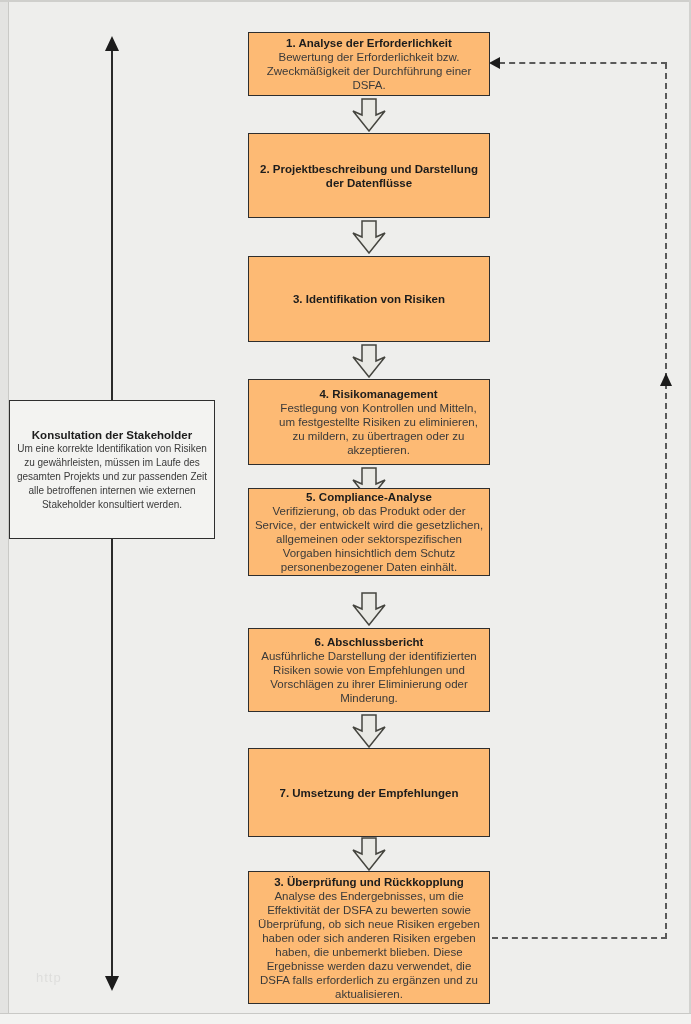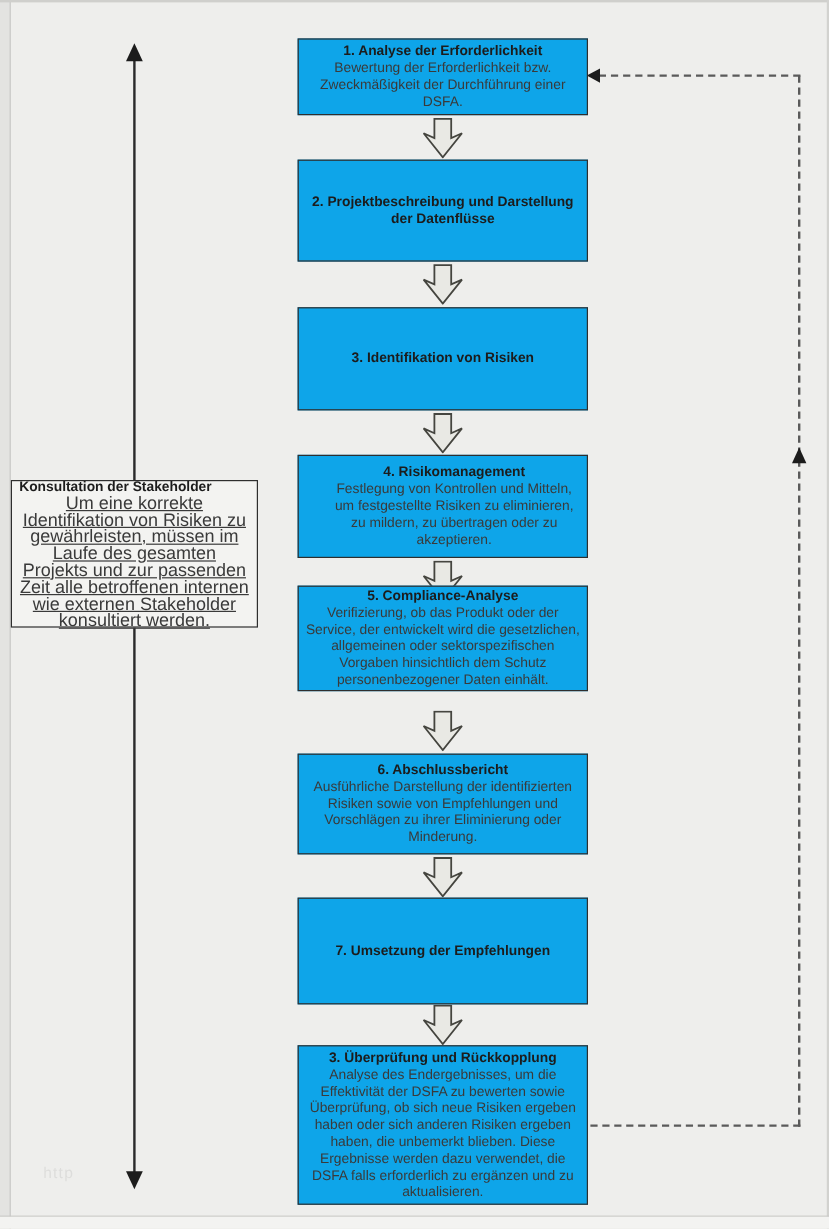--- a/index.html
+++ b/index.html
@@ -30,21 +30,21 @@
     background:#c9c9c6;
   }
   .edge-bottom-area{
     position:absolute;left:0;top:1014px;width:691px;height:10px;
     background:#f3f3f1;
   }
   .stepbox{
     position:absolute;
     left:248px;width:242px;
     box-sizing:border-box;
-    background:#0ea5e9;
+    background:#fdba74;
     border:1px solid #2e2e2e;
     display:flex;flex-direction:column;
     justify-content:center;align-items:center;
     text-align:center;
     padding:2px 5px;
     overflow:hidden;
   }
   .stepbox .t{
     font-size:11.5px;line-height:14px;font-weight:bold;color:#1c1c1c;
   }
@@ -55,32 +55,32 @@
   .b2{top:133px;height:85px;}
   .b3{top:256px;height:86px;justify-content:center;}
   .b4{top:379px;height:86px;padding-left:24px;}
   .b5{top:488px;height:88px;}
   .b6{top:628px;height:84px;}
   .b7{top:748px;height:89px;gap:33px;}
   .b8{top:871px;height:133px;}
 
   .sidebox{
     position:absolute;
-    left:9px;top:400px;width:206px;height:123px;
+    left:9px;top:400px;width:206px;height:139px;
     box-sizing:border-box;
     background:#f3f3f1;
     border:1px solid #2e2e2e;
     display:flex;flex-direction:column;
-    justify-content:center;align-items:flex-start;
+    justify-content:center;align-items:center;
     text-align:center;
     padding:2px 6px;
     z-index:3;
   }
   .sidebox .t{font-size:11.5px;line-height:14px;font-weight:bold;color:#1c1c1c;}
-  .sidebox .b{font-size:15px;line-height:14px;color:#3a3a3a;text-decoration:underline;}
+  .sidebox .b{font-size:10px;line-height:14px;color:#3a3a3a;}
 
   .flow-arrow{
     position:absolute;left:349px;width:40px;height:34px;
   }
   .fa1{top:98px;} .fa2{top:220px;} .fa3{top:344px;} .fa4{top:467px;}
   .fa5{top:592px;} .fa6{top:714px;} .fa7{top:837px;}
 
   .vline{
     position:absolute;left:111px;top:48px;width:2px;height:932px;
     background:#2a2a2a;z-index:1;

